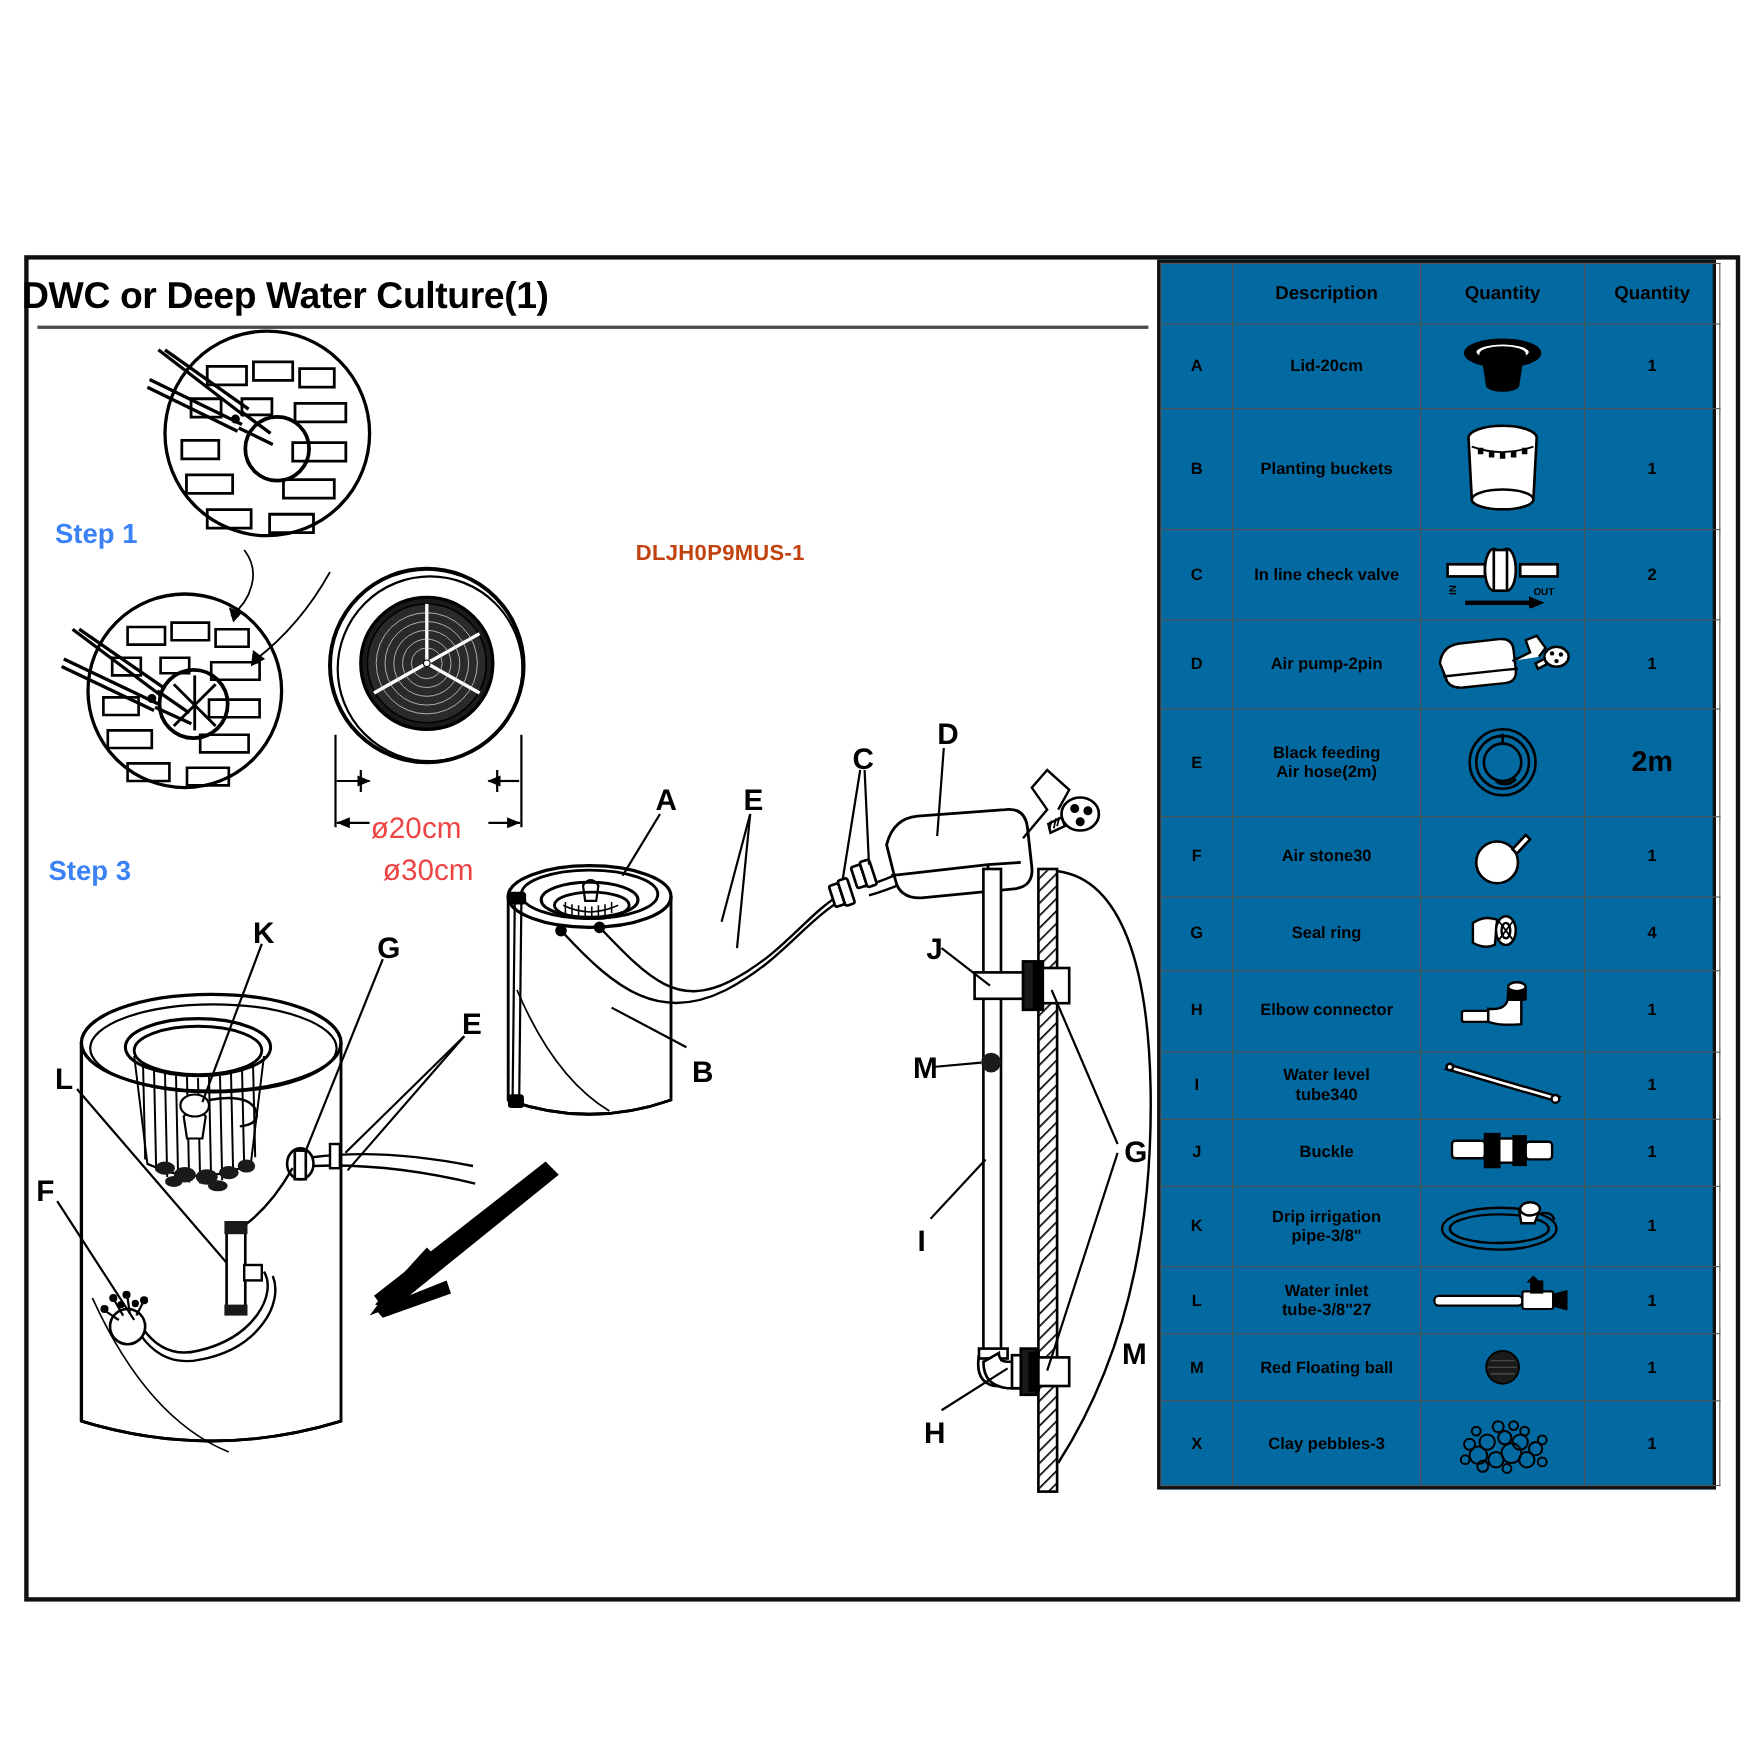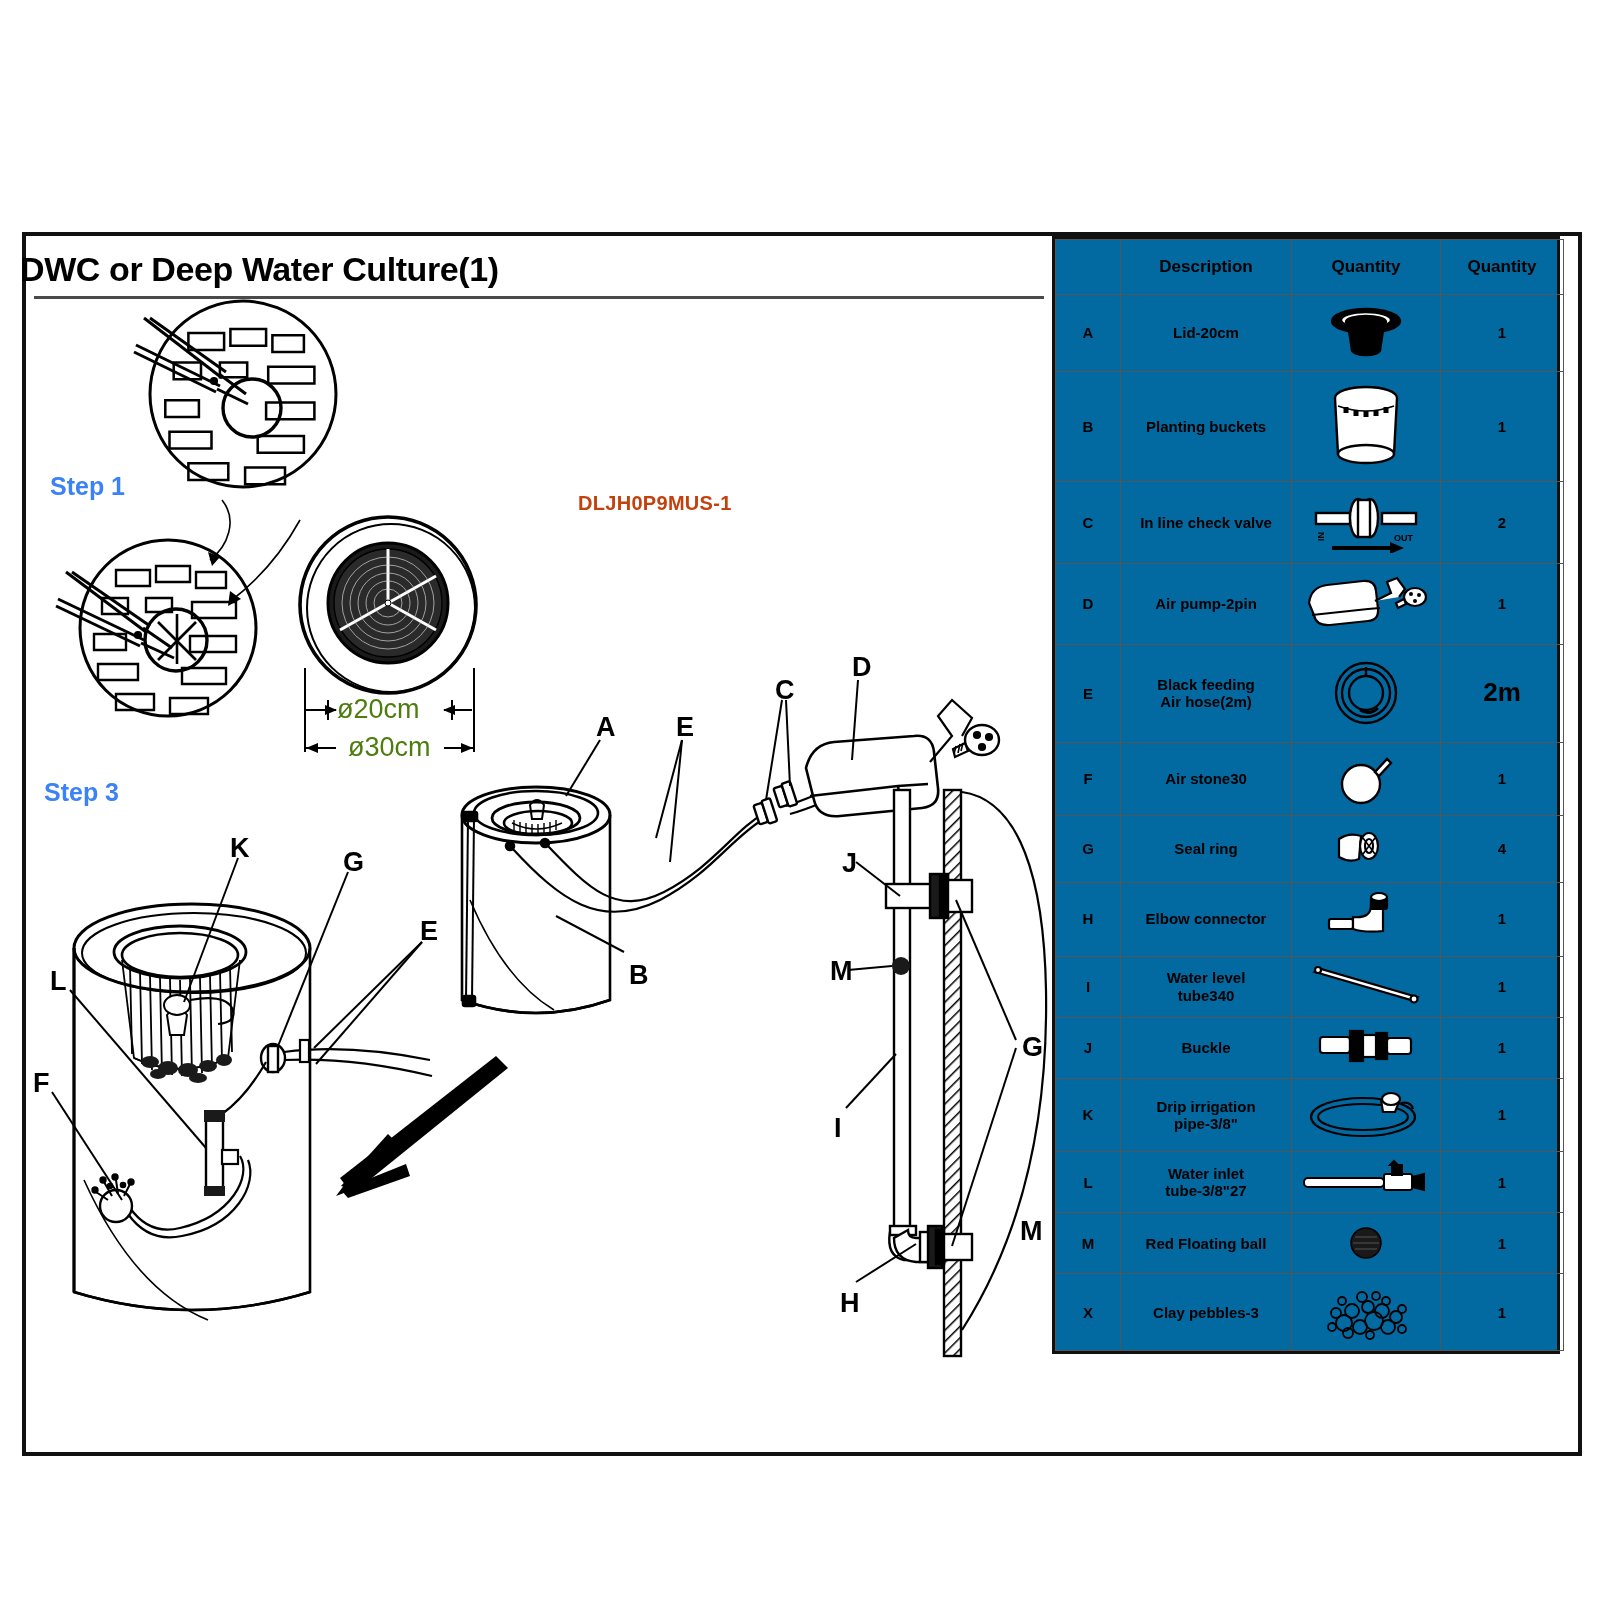--- a/index.html
+++ b/index.html
@@ -18,21 +18,21 @@
   
   .steplabel{position:absolute;font-size:25px;font-weight:bold;color:#3b82f6;white-space:nowrap;}
   #step1{left:50px;top:472px;}
   #step2{left:44px;top:778px;}
 
   
   #prodcode{position:absolute;left:578px;top:492px;font-size:20px;font-weight:bold;
             color:#c2410c;white-space:nowrap;letter-spacing:.3px;}
 
   
-  .dimtxt{position:absolute;font-size:27px;color:#4d7c0f;white-space:nowrap;font-family:"Liberation Sans",sans-serif;}
+  .dimtxt{position:absolute;font-size:27px;color:#ef4444;white-space:nowrap;font-family:"Liberation Sans",sans-serif;margin-top:44px;}
   #dim20{left:337px;top:694px;}
   #dim30{left:348px;top:732px;}
 
   
   .calloutL{position:absolute;font-size:27px;font-weight:bold;color:#000;}
 
   
   #art{position:absolute;left:0;top:0;width:1600px;height:1600px;pointer-events:none;}
 
   

